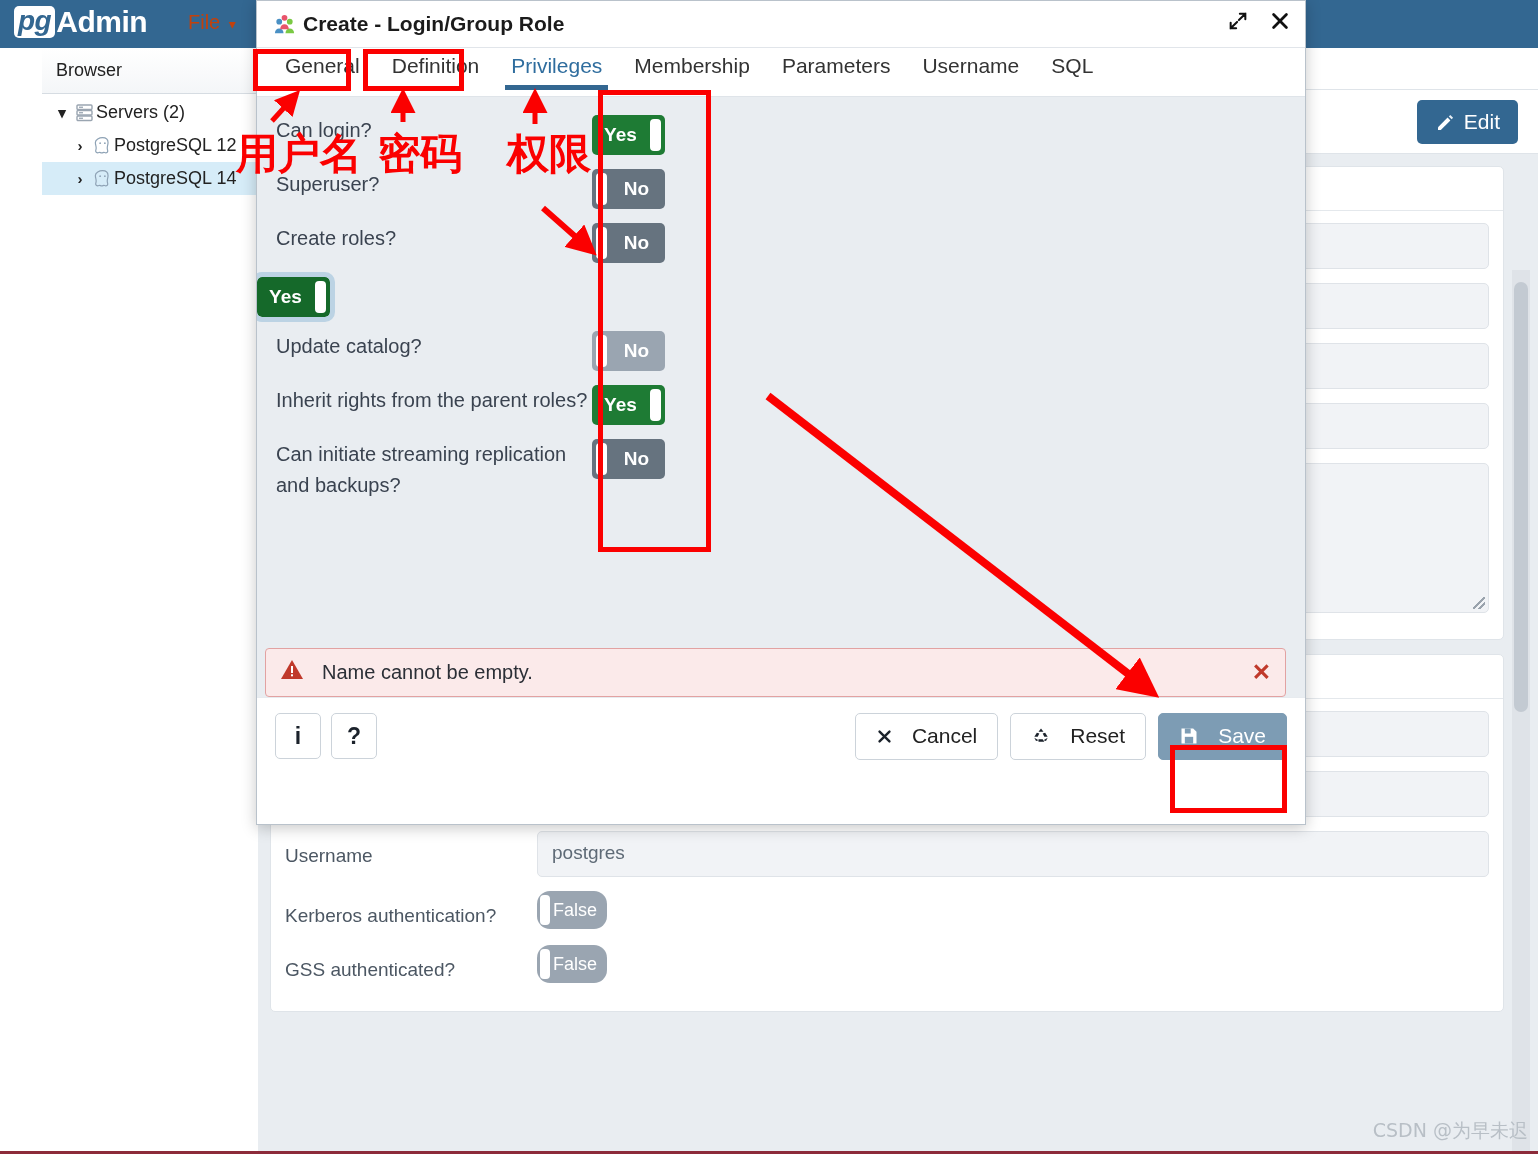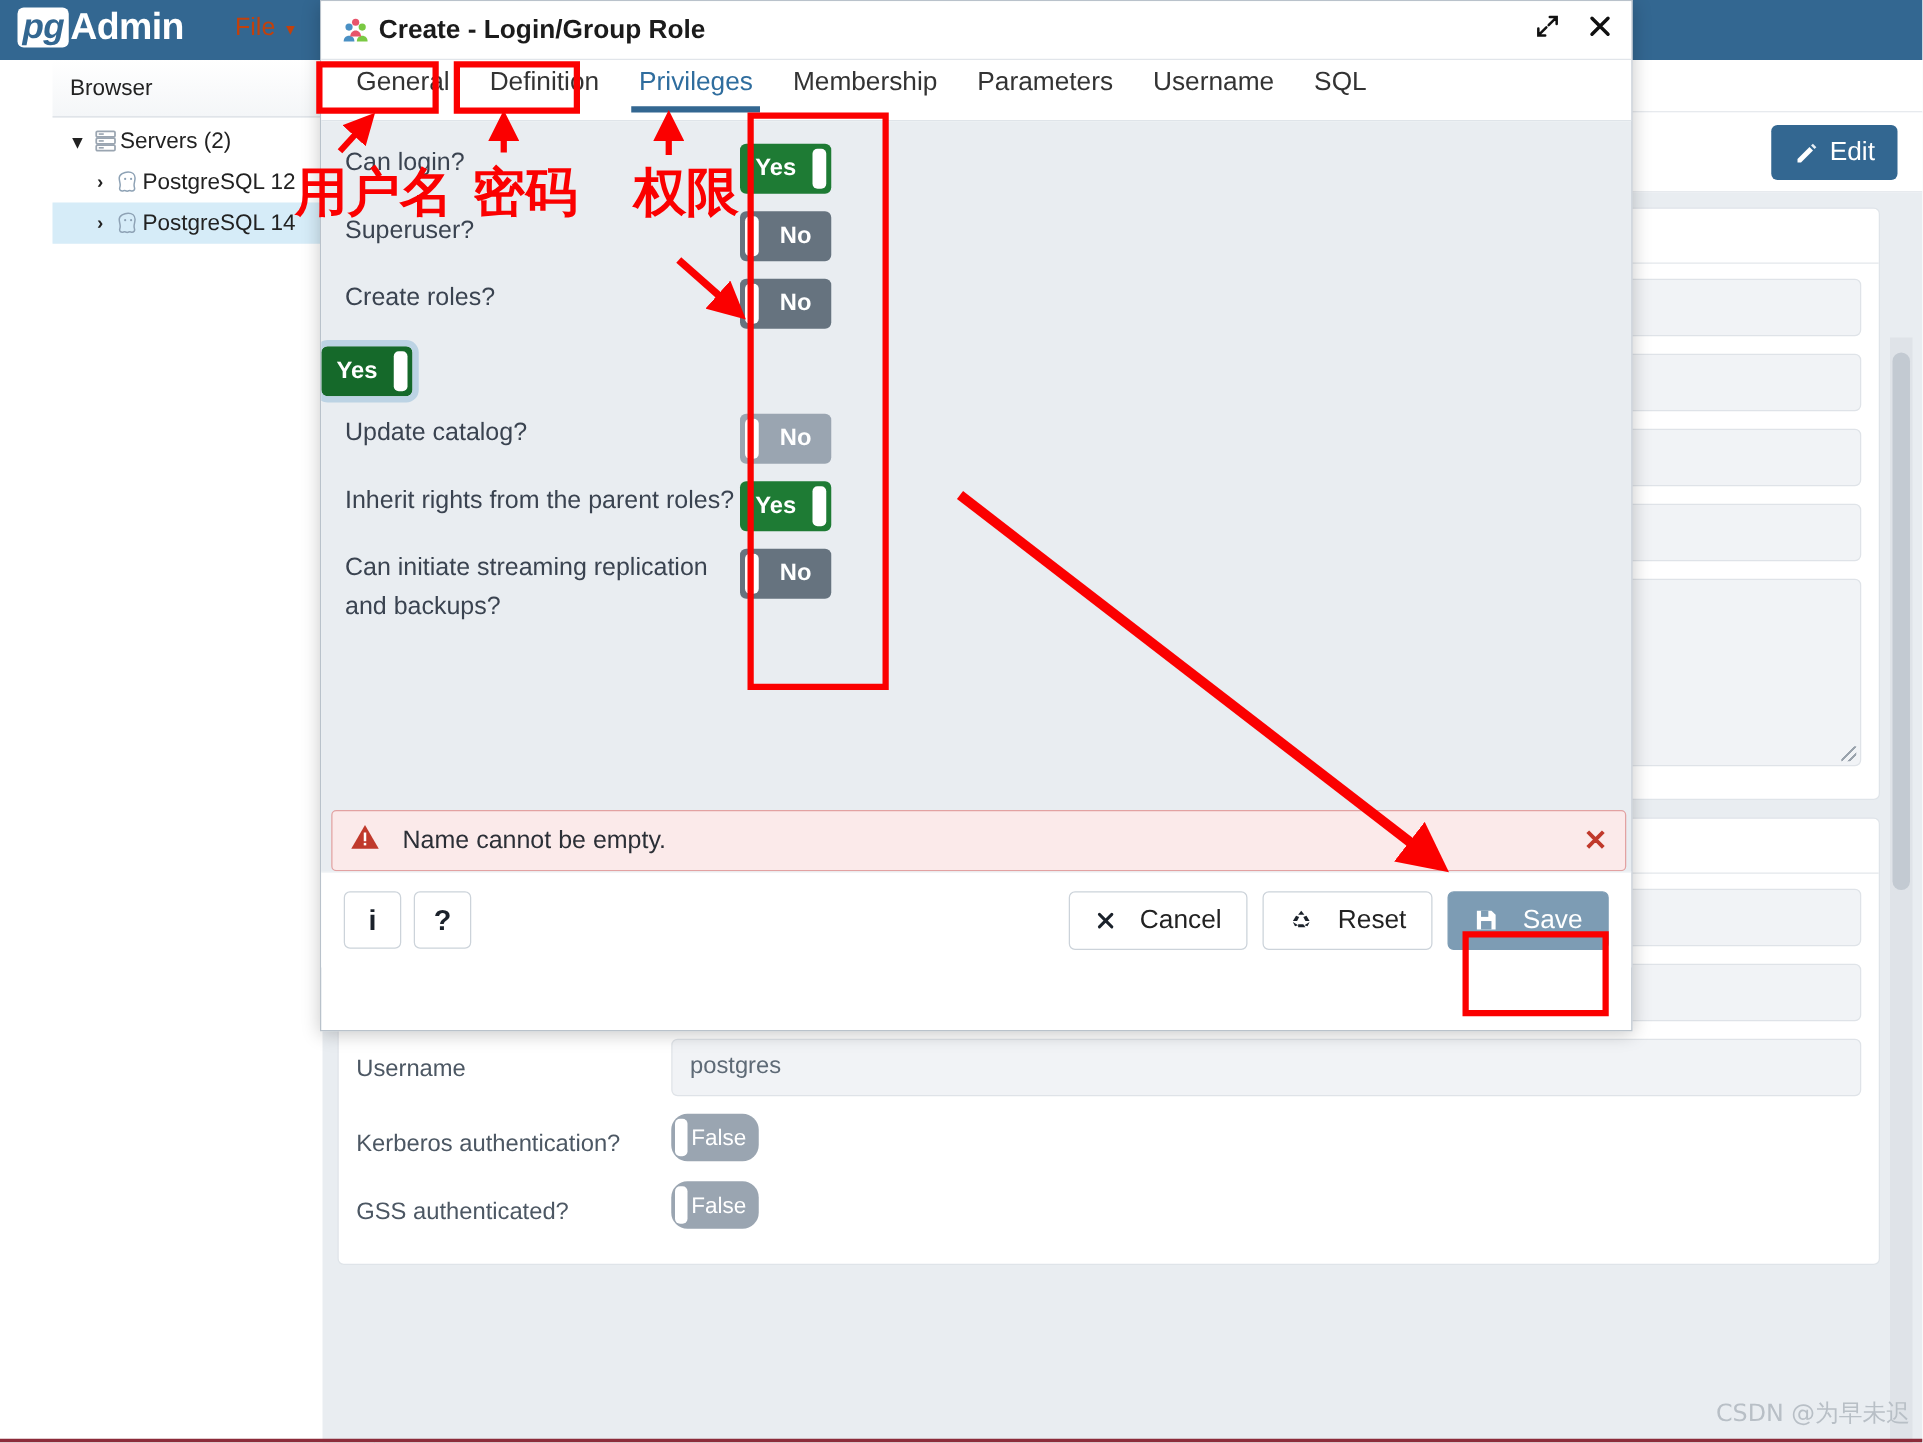--- a/index.html
+++ b/index.html
@@ -191,21 +191,21 @@
     content: ""; position: absolute; left: 4px; top: 4px;
     width: 11px; height: 32px; background: #fff; border-radius: 4px;
   }
   .toggle.no.muted { background: #9aa5b1; }
   .toggle.focused {
     outline: 5px solid #bcd3e4; outline-offset: 0px;
     background: #15692a;
   }
 
   .alert-bar {
-    position: absolute; left: 8px; right: 4px; bottom: 0; height: 49px;
+    position: absolute; left: 8px; right: 19px; bottom: 0; height: 49px;
     background: #fbeaea; border: 1px solid #e2a2a2; border-radius: 4px;
     display: flex; align-items: center; padding: 0 14px;
   }
   .alert-icon { color: #c0392b; font-size: 23px; margin-right: 18px; }
   .alert-text { font-size: 20px; color: #2b2f36; flex: 1; }
   .alert-close { font-size: 23px; color: #c0392b; font-weight: bold; }
 
   .modal-footer {
     height: 77px; background: #fff; display: flex; align-items: center;
     padding: 0 18px; border-top: 1px solid #e7ebef;

